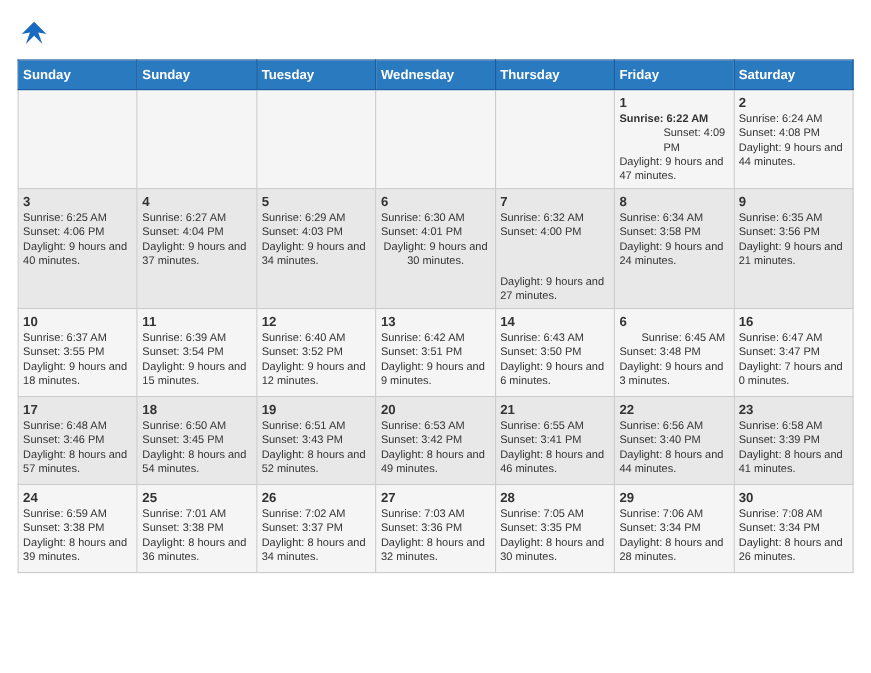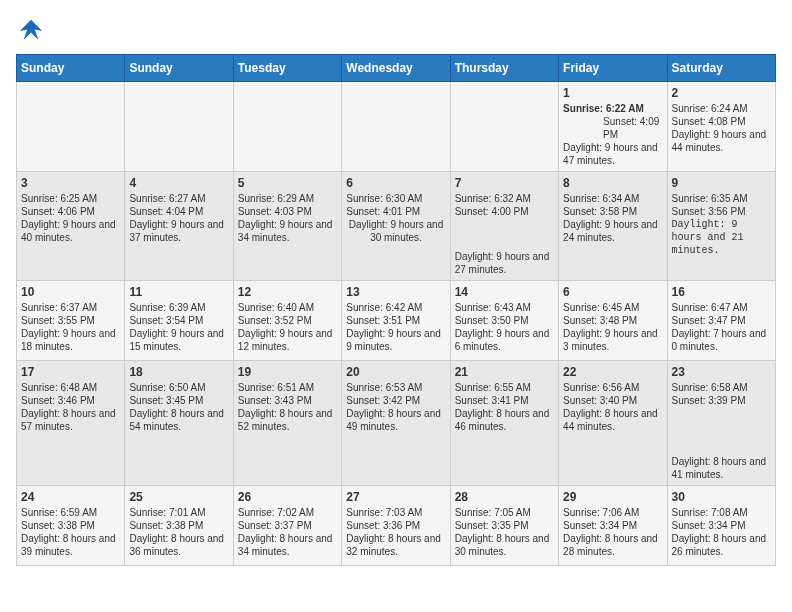--- a/index.html
+++ b/index.html
@@ -169,21 +169,21 @@
         <td>
           <span class="day-number">8</span>
           <span style="display: block; line-height: 1.3;">Sunrise: 6:34 AM</span>
           <span style="display: block; line-height: 1.3;">Sunset: 3:58 PM</span>
           <span style="display: block; line-height: 1.3;">Daylight: 9 hours and 24 minutes.</span>
         </td>
         <td>
           <span class="day-number">9</span>
           <span style="display: block; line-height: 1.3;">Sunrise: 6:35 AM</span>
           <span style="display: block; line-height: 1.3;">Sunset: 3:56 PM</span>
-          <span style="display: block; line-height: 1.3; font-family: Liberation Mono, monospace;">Daylight: 9 hours and 21 minutes.</span>
+          <span style="display: block; line-height: 1.3;">Daylight: 9 hours and 21 minutes.</span>
         </td>
       </tr>
       <tr>
         <td>
           <span class="day-number">10</span>
           <span style="display: block; line-height: 1.3;">Sunrise: 6:37 AM</span>
           <span style="display: block; line-height: 1.3;">Sunset: 3:55 PM</span>
           <span style="display: block; line-height: 1.3;">Daylight: 9 hours and 18 minutes.</span>
         </td>
         <td>
@@ -205,21 +205,21 @@
           <span style="display: block; line-height: 1.3;">Daylight: 9 hours and 9 minutes.</span>
         </td>
         <td>
           <span class="day-number">14</span>
           <span style="display: block; line-height: 1.3;">Sunrise: 6:43 AM</span>
           <span style="display: block; line-height: 1.3;">Sunset: 3:50 PM</span>
           <span style="display: block; line-height: 1.3;">Daylight: 9 hours and 6 minutes.</span>
         </td>
         <td>
           <span class="day-number">6</span>
-          <span style="display: block; line-height: 1.3;">Sunrise: 6:45 AM</span>
+          <span style="display: block; line-height: 1.3; margin-left: 20px;">Sunrise: 6:45 AM</span>
           <span style="display: block; line-height: 1.3;">Sunset: 3:48 PM</span>
           <span style="display: block; line-height: 1.3;">Daylight: 9 hours and 3 minutes.</span>
         </td>
         <td>
           <span class="day-number">16</span>
           <span style="display: block; line-height: 1.3;">Sunrise: 6:47 AM</span>
           <span style="display: block; line-height: 1.3;">Sunset: 3:47 PM</span>
           <span style="display: block; line-height: 1.3;">Daylight: 7 hours and 0 minutes.</span>
         </td>
       </tr>
@@ -257,21 +257,21 @@
         <td>
           <span class="day-number">22</span>
           <span style="display: block; line-height: 1.3;">Sunrise: 6:56 AM</span>
           <span style="display: block; line-height: 1.3;">Sunset: 3:40 PM</span>
           <span style="display: block; line-height: 1.3;">Daylight: 8 hours and 44 minutes.</span>
         </td>
         <td>
           <span class="day-number">23</span>
           <span style="display: block; line-height: 1.3;">Sunrise: 6:58 AM</span>
           <span style="display: block; line-height: 1.3;">Sunset: 3:39 PM</span>
-          <span style="display: block; line-height: 1.3; margin-top: 48px;">Daylight: 8 hours and 41 minutes.</span>
+          <span style="display: block; line-height: 1.3;">Daylight: 8 hours and 41 minutes.</span>
         </td>
       </tr>
       <tr>
         <td>
           <span class="day-number">24</span>
           <span style="display: block; line-height: 1.3;">Sunrise: 6:59 AM</span>
           <span style="display: block; line-height: 1.3;">Sunset: 3:38 PM</span>
           <span style="display: block; line-height: 1.3;">Daylight: 8 hours and 39 minutes.</span>
         </td>
         <td>

